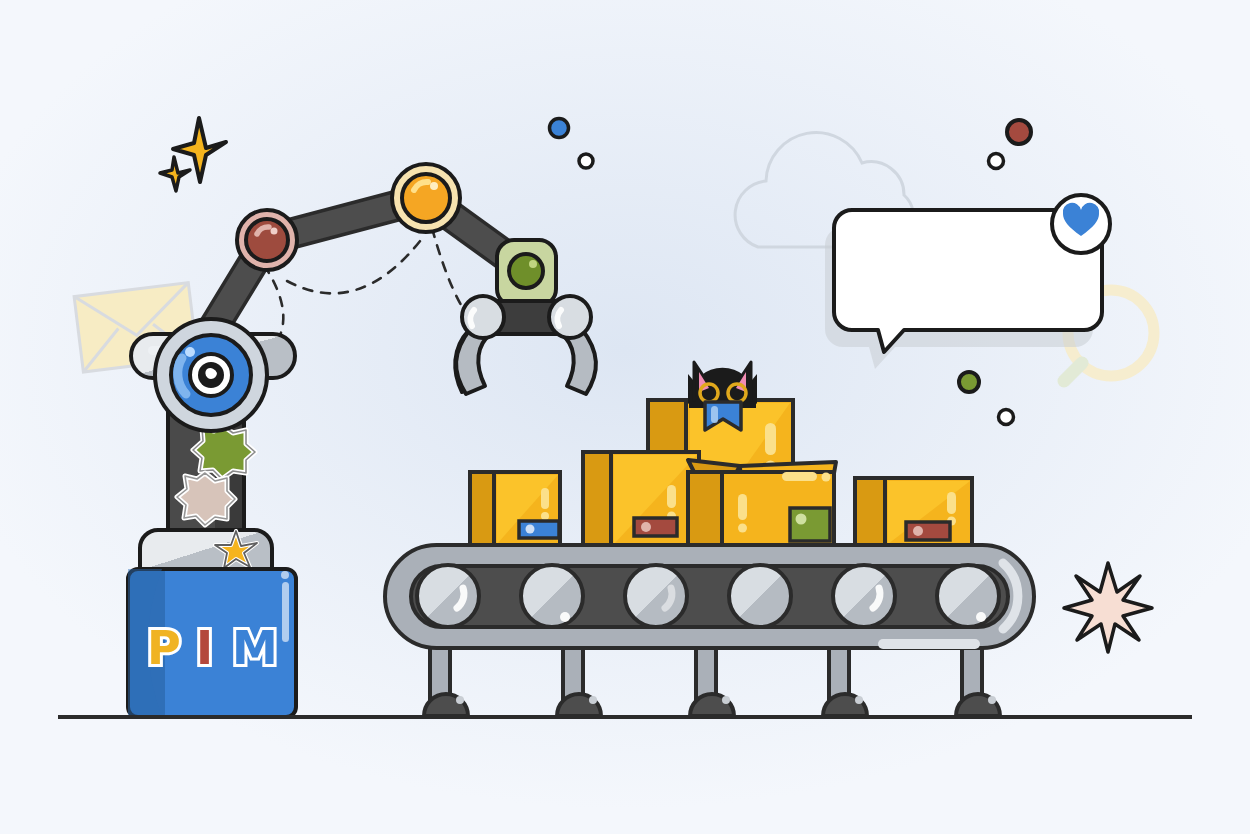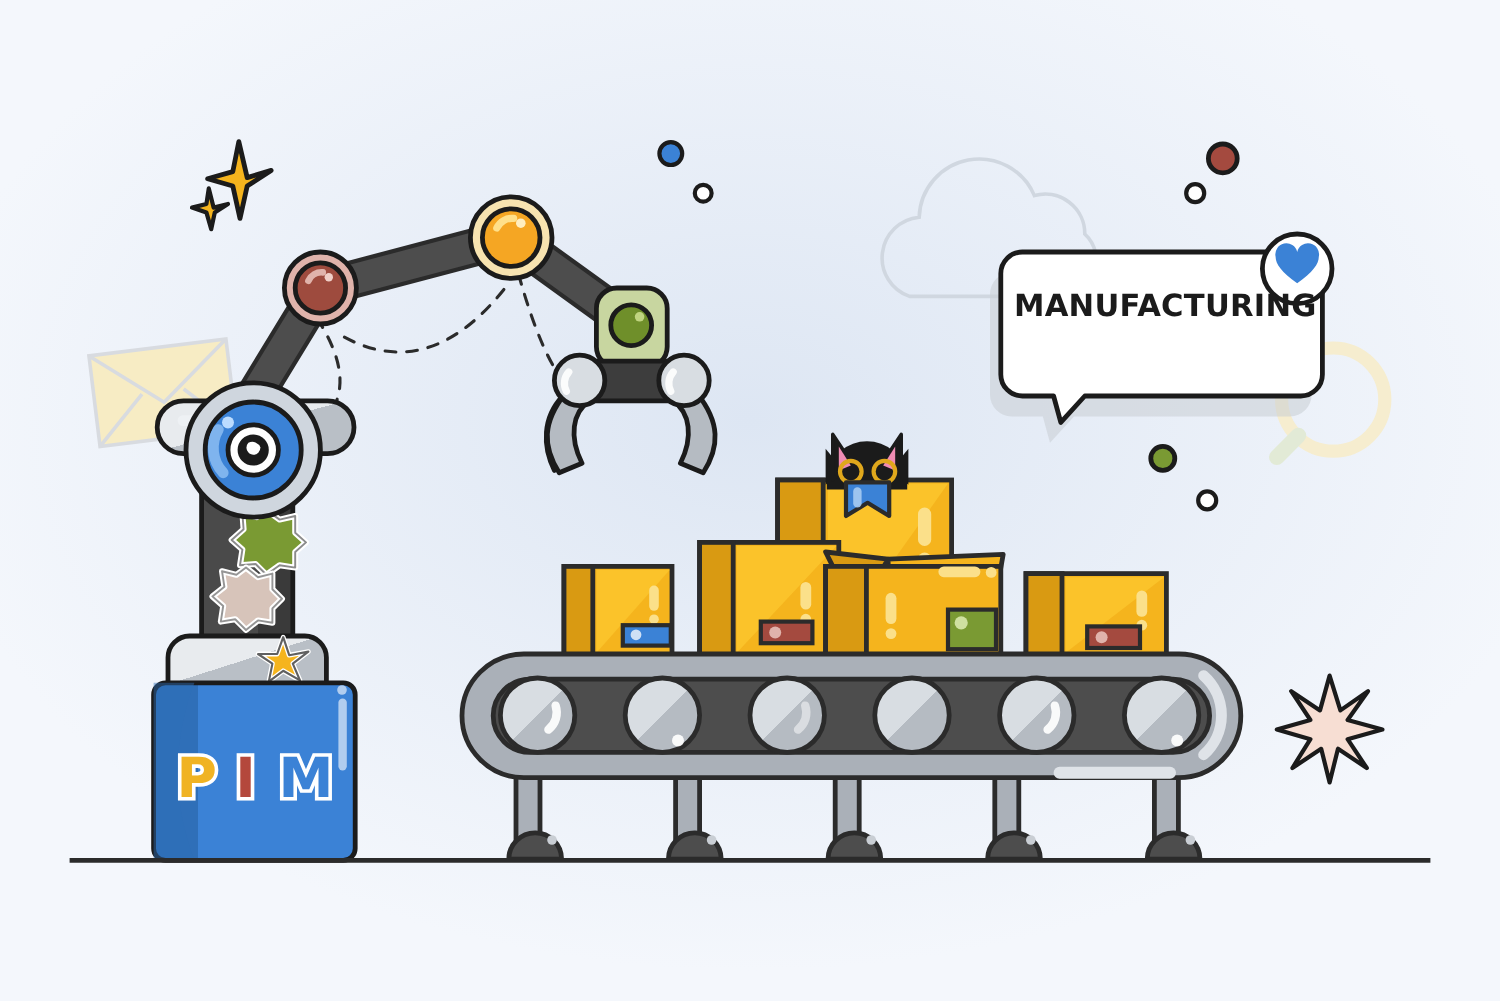--- a/index.html
+++ b/index.html
@@ -327,19 +327,18 @@
     <path d="M852 218 h232 a18 18 0 0 1 18 18 v84 a18 18 0 0 1 -18 18 h-180 l-20 22 l-6 -22 h-26 a18 18 0 0 1 -18 -18 v-84 a18 18 0 0 1 18 -18 Z" fill="#c9ced4" opacity="0.55" transform="translate(-9,9)"></path>
     <path d="M852 210 h232 a18 18 0 0 1 18 18 v84 a18 18 0 0 1 -18 18 h-180 l-20 22 l-6 -22 h-26 a18 18 0 0 1 -18 -18 v-84 a18 18 0 0 1 18 -18 Z" fill="#ffffff" stroke="#1b1b1b" stroke-width="4" stroke-linejoin="round"></path>
     <circle cx="1081" cy="224" r="29" fill="#ffffff" stroke="#1b1b1b" stroke-width="4"></circle>
     <path d="M1081 236 c-13 -9 -18 -16 -18 -22 a8.5 8.5 0 0 1 18 -4 a8.5 8.5 0 0 1 18 4 c0 6 -5 13 -18 22 Z" fill="#3b82d6"></path>
   </g>
 
   <line x1="58" y1="717" x2="1192" y2="717" stroke="#2b2b2b" stroke-width="4"></line>
 
 </svg>
 
-<div class="bubble-text">MANUFACTURING</div>
 
 <div class="pim-letter pim-p">P</div>
 <div class="pim-letter pim-i">I</div>
 <div class="pim-letter pim-m">M</div>
 
 </div>
 
 </body></html>

